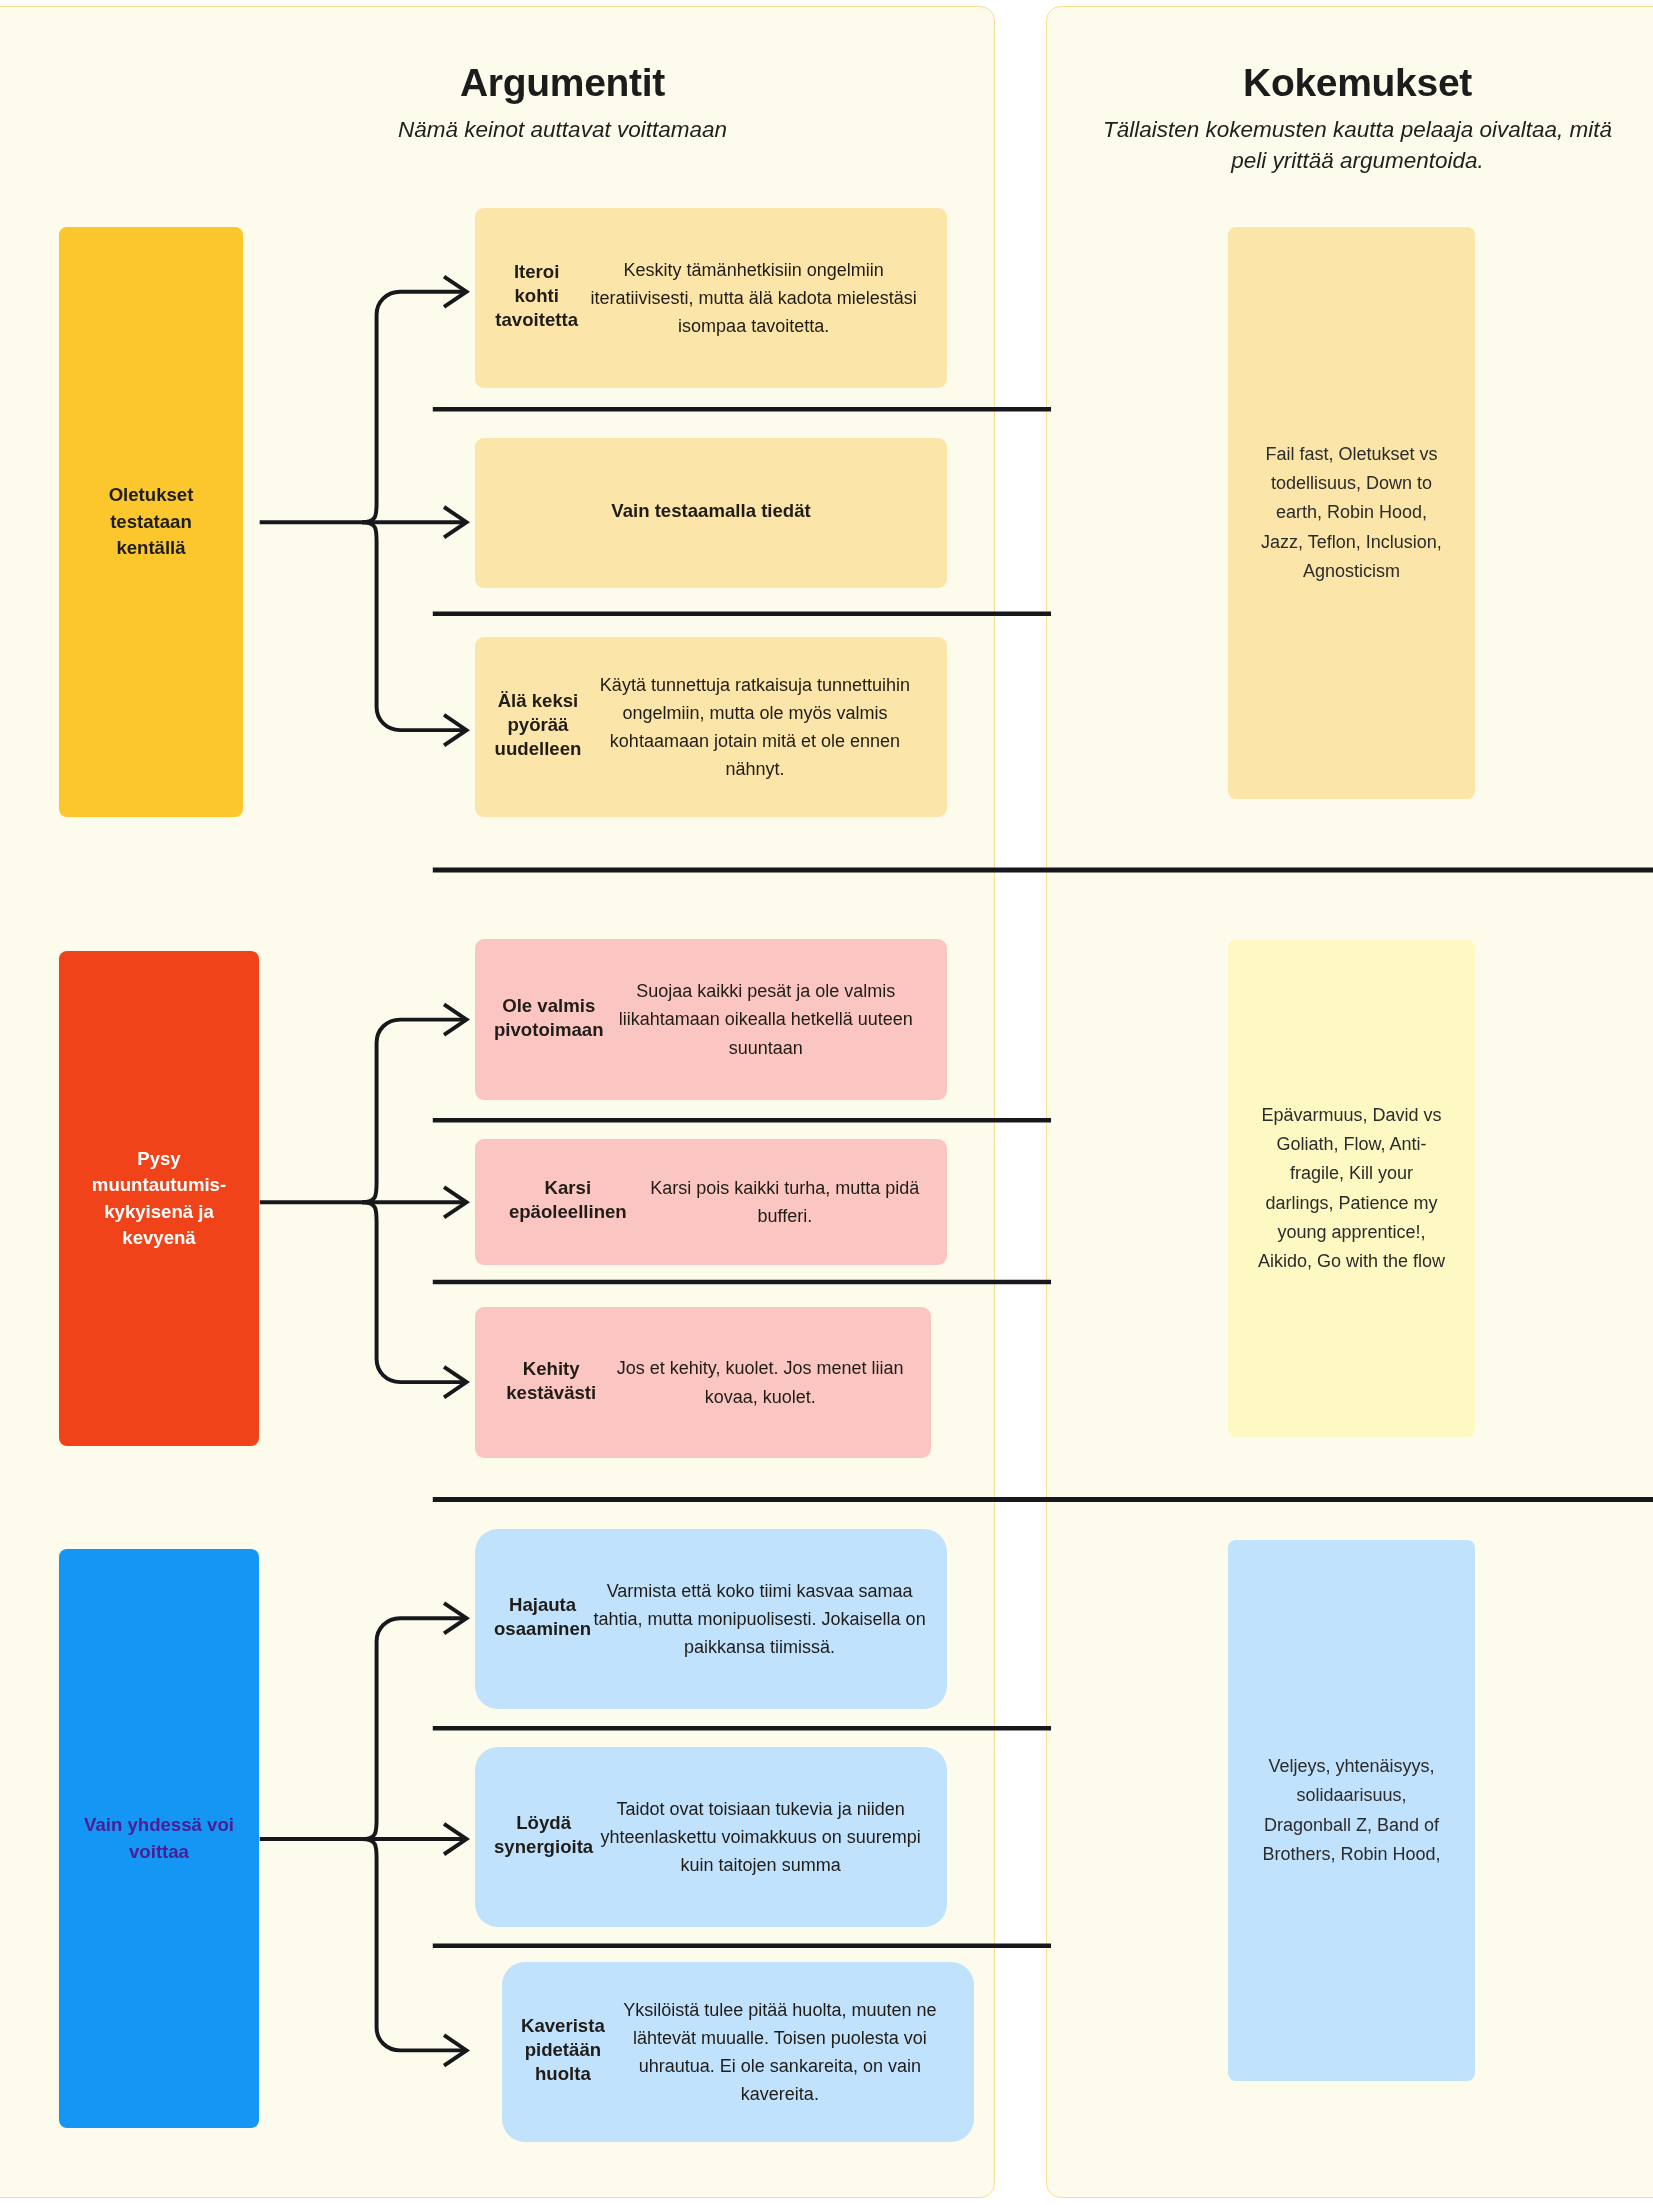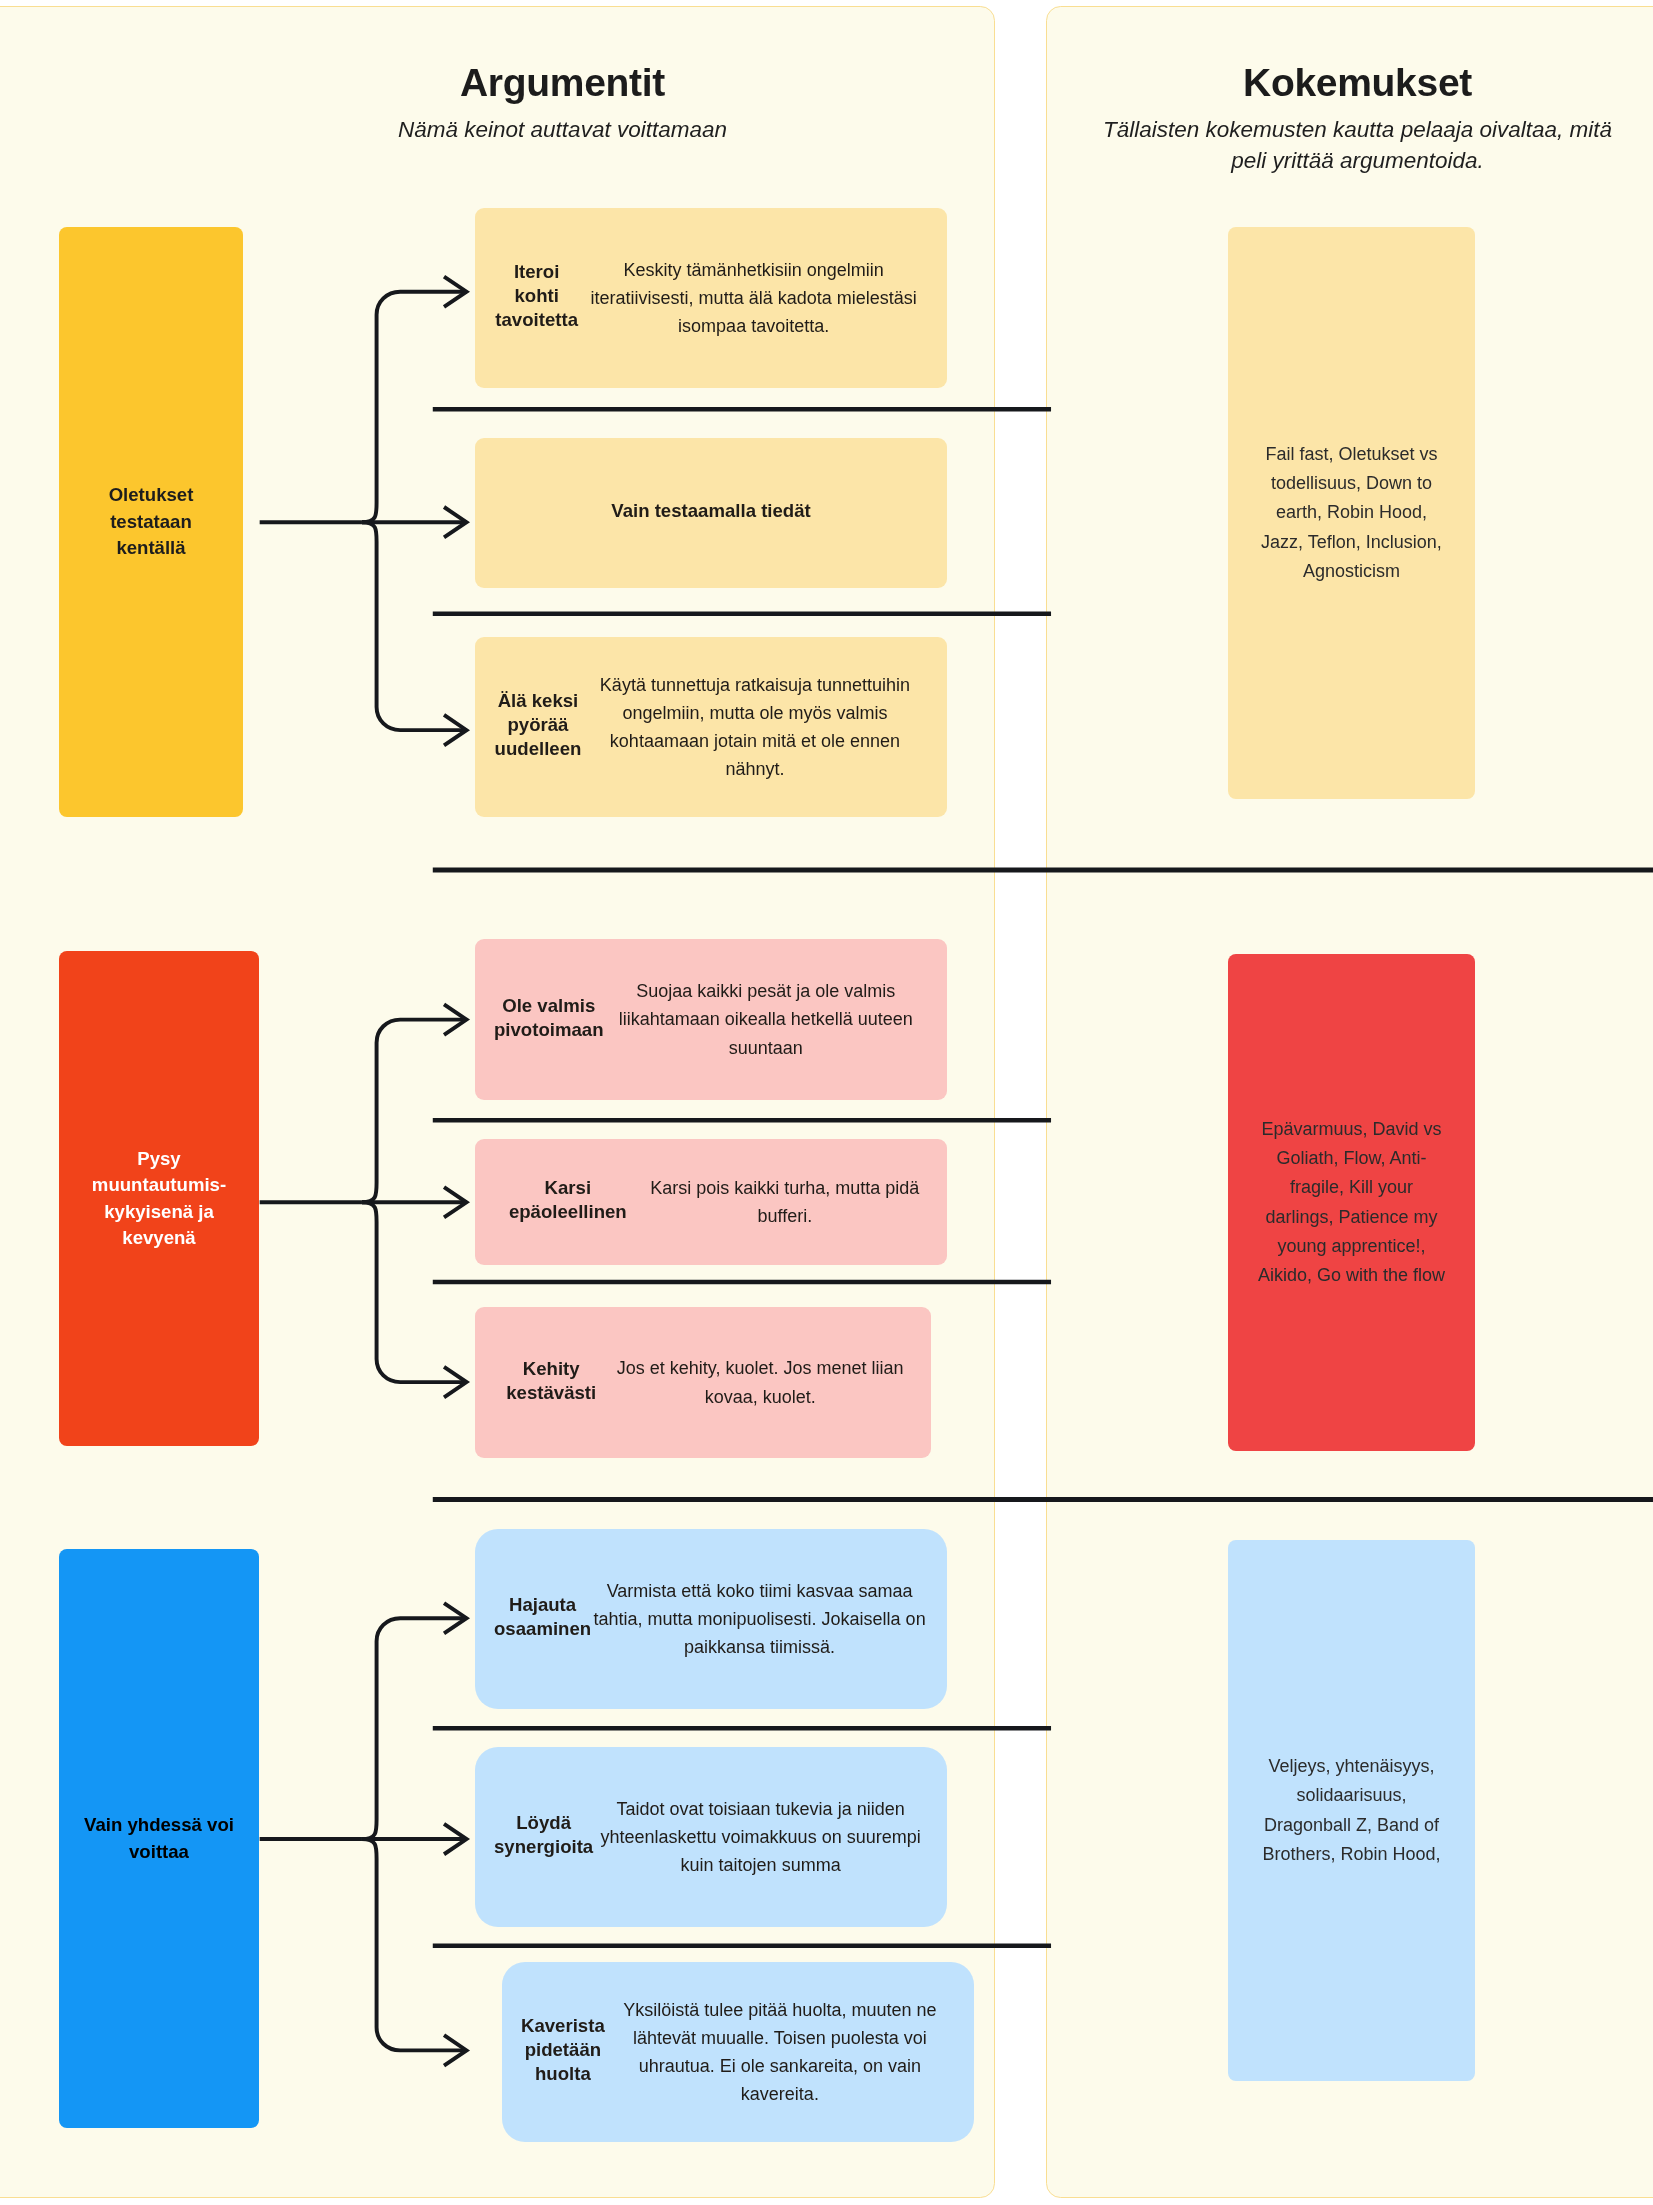--- a/index.html
+++ b/index.html
@@ -46,21 +46,21 @@
   }
   .cat-block span{
     font-size:18.6px;font-weight:700;line-height:1.42;
     display:block;
   }
   #cat-0{left:59px;top:227px;width:184px;height:590px;background:#fcc62d;}
   #cat-0 span{color:#1d1d1d;}
   #cat-1{left:59px;top:951px;width:200px;height:495px;background:#f1431a;}
   #cat-1 span{color:#ffffff;}
   #cat-2{left:59px;top:1549px;width:200px;height:579px;background:#1496f5;}
-  #cat-2 span{color:#000000;}
+  #cat-2 span{color:#4c1d95;}
 
   
   .arg-card{
     position:absolute;
     border-radius:9px;
     box-sizing:border-box;
     display:flex;flex-direction:row;justify-content:center;
     align-items:center;text-align:center;
     padding:0 19px;
   }
@@ -81,21 +81,21 @@
     position:absolute;
     border-radius:7.9px;
     box-sizing:border-box;
     display:flex;align-items:center;justify-content:center;
     text-align:center;padding:0 26px;
   }
   .exp-box span{
     font-size:18px;line-height:1.62;color:#2b2b2b;font-weight:400;
   }
   #exp-0{left:1228px;top:227px;width:247px;height:572px;background:#fce5a8;}
-  #exp-1{left:1228px;top:940px;width:247px;height:497px;background:#ef4444;margin-top:14px;}
+  #exp-1{left:1228px;top:940px;width:247px;height:497px;background:#fef9c3;}
   #exp-2{left:1228px;top:1540px;width:247px;height:541px;background:#c0e2fd;}
 
   
   #wires{position:absolute;left:0;top:0;width:1653px;height:2205px;pointer-events:none;}
   .wire{fill:none;stroke:#16181c;stroke-width:7;}
   .divider{stroke:#16181c;stroke-width:8;}
   .divider-major{stroke:#16181c;stroke-width:9;}
   .arrowhead{fill:none;stroke:#16181c;stroke-width:7;stroke-linecap:butt;stroke-linejoin:miter;}
 </style>
 </head>

